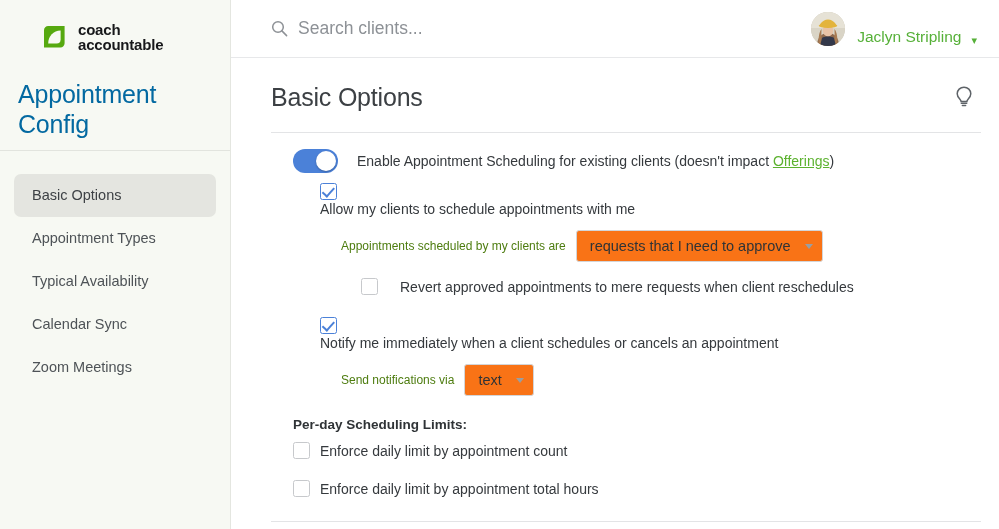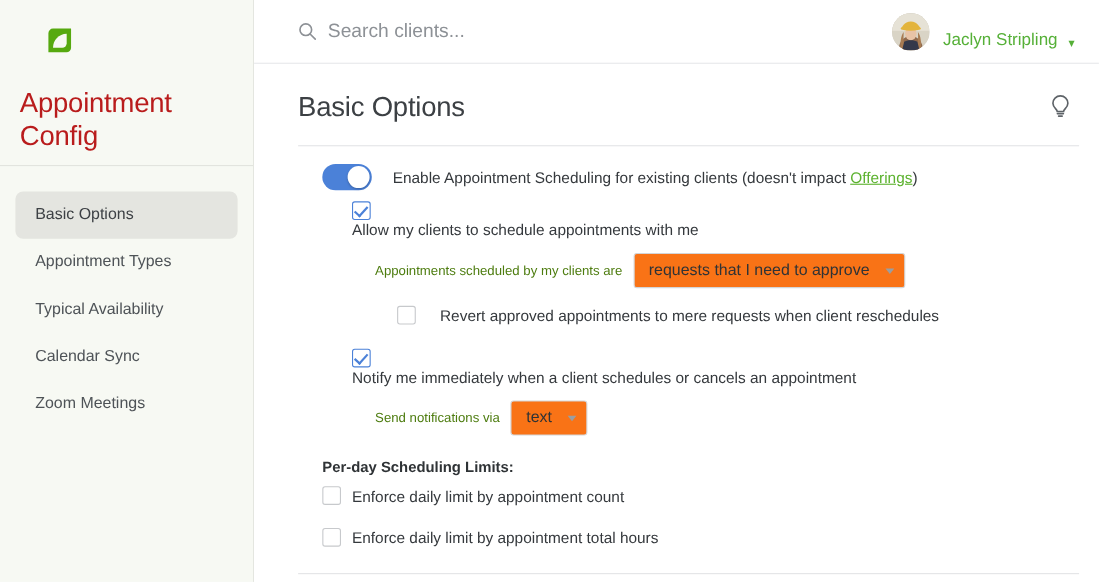--- a/index.html
+++ b/index.html
@@ -44,21 +44,21 @@
     font-weight: bold;
     line-height: 0.98;
     color: #17181a;
     letter-spacing: -0.2px;
   }
   .logo-words span { display: block; }
   .page-heading {
     padding: 22px 20px 0 18px;
     font-size: 25px;
     line-height: 1.18;
-    color: #b91c1c;
+    color: #0369a1;
     font-weight: 400;
     letter-spacing: -0.2px;
   }
   .sidebar-divider {
     position: absolute;
     top: 150px;
     left: 0;
     right: 0;
     height: 1px;
     background: #e2e4de;
@@ -304,20 +304,24 @@
 <div class="app">
 
   <aside class="sidebar">
 
     <div class="logo-row">
       <span class="logo-mark">
         <svg width="29" height="29" viewBox="0 0 29 29">
           <path d="M4 7.2 A4.2 4.2 0 0 1 8.2 3 H24.6 V20.3 A4.2 4.2 0 0 1 20.4 24.5 H4 Z" fill="#56a90f"></path>
           <path d="M20.6 7.6 V16.4 A4 4 0 0 1 16.6 20.4 H8.2 C8.2 13.2 13.5 7.8 20.6 7.6 Z" fill="#f7f9f3"></path>
         </svg>
+      </span>
+      <span class="logo-words">
+        <span>coach</span>
+        <span>accountable</span>
       </span>
     </div>
 
     <h1 class="page-heading">Appointment Config</h1>
 
     <div class="sidebar-divider"></div>
 
     <nav class="nav">
       <div class="nav-item active">Basic Options</div>
       <div class="nav-item">Appointment Types</div>

